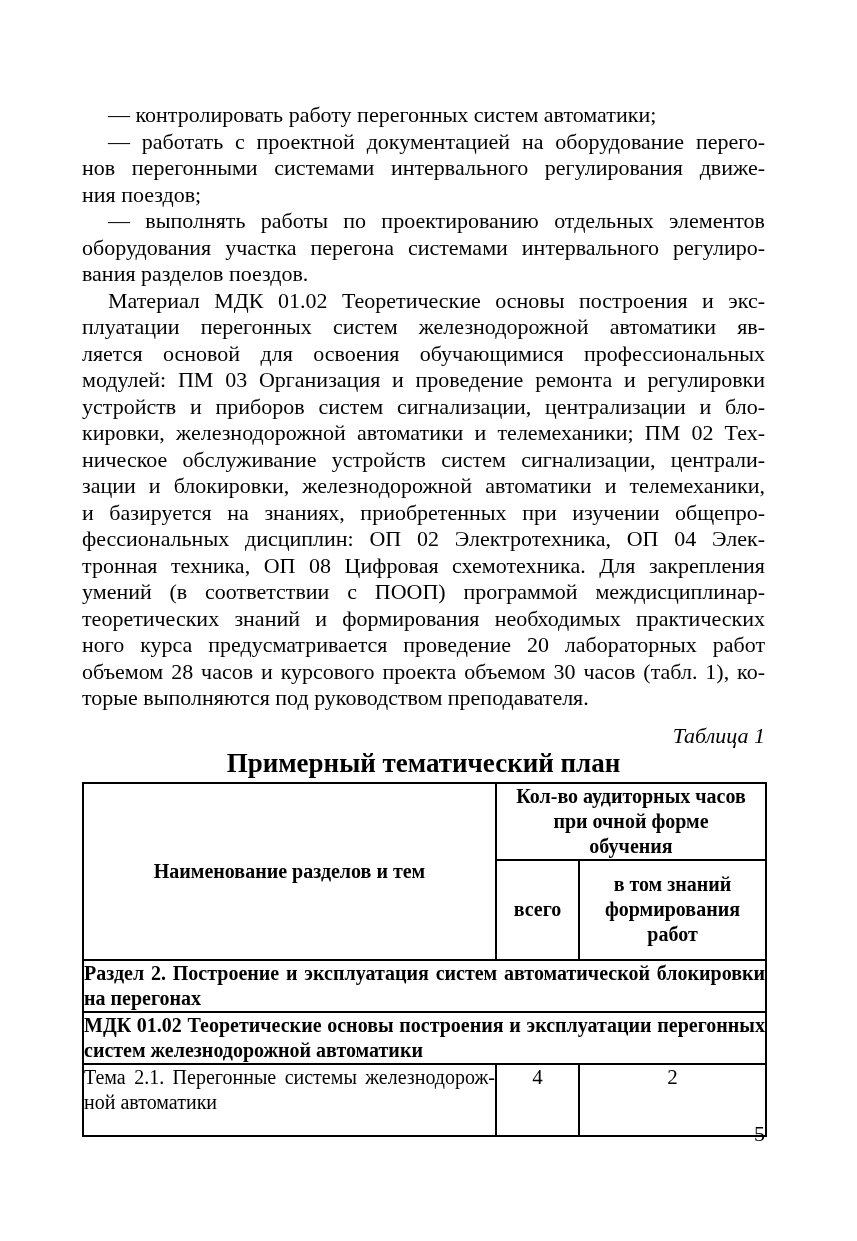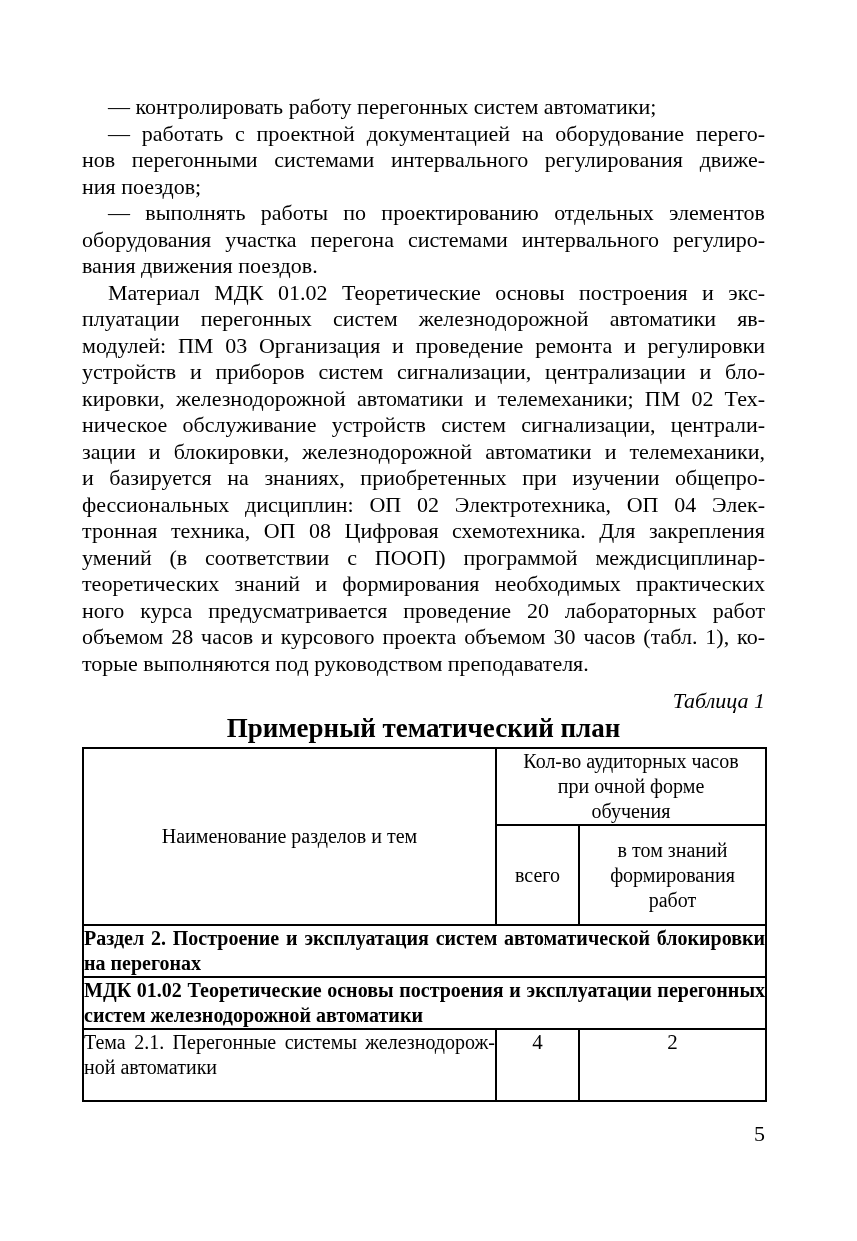--- a/index.html
+++ b/index.html
@@ -12,21 +12,21 @@
     width: 857px;
     height: 1241px;
     background: #ffffff;
     color: #000000;
     font-family: "Liberation Serif", "DejaVu Serif", serif;
     overflow: hidden;
   }
   .content {
     position: absolute;
     left: 82px;
-    top: 94px;
+    top: 102px;
     width: 683px;
   }
   
   .body-text {
     font-size: 22px;
     line-height: 26.5px;
   }
   .line {
     text-align: justify;
     text-align-last: justify;
@@ -60,21 +60,21 @@
     border: 2px solid #000000;
     padding: 0;
   }
   col.c1 { width: 413px; }
   col.c2 { width: 83px; }
   col.c3 { width: 187px; }
 
   tr.hr1 { height: 73px; }
   tr.hr2 { height: 100px; }
   td.hcell {
-    font-weight: normal;
+    font-weight: bold;
     text-align: center;
     vertical-align: middle;
     line-height: 25px;
     padding: 0 4px;
   }
   .hline { text-align: center; }
 
   tr.tr-section { height: 38px; }
   td.section {
     font-weight: bold;
@@ -117,23 +117,24 @@
 <div class="page">
   <div class="content">
 
     <div class="body-text" id="body-text">
         <div class="line pfirst plast">— контролировать работу перегонных систем автоматики;</div>
         <div class="line pfirst">— работать с проектной документацией на оборудование перего-</div>
         <div class="line">нов перегонными системами интервального регулирования движе-</div>
         <div class="line plast">ния поездов;</div>
         <div class="line pfirst">— выполнять работы по проектированию отдельных элементов</div>
         <div class="line">оборудования участка перегона системами интервального регулиро-</div>
-        <div class="line plast">вания движения поездов.</div>
+        <div class="line plast">вания разделов поездов.</div>
         <div class="line pfirst">Материал МДК 01.02 Теоретические основы построения и экс-</div>
         <div class="line">плуатации перегонных систем железнодорожной автоматики яв-</div>
+        <div class="line">ляется основой для освоения обучающимися профессиональных</div>
         <div class="line">модулей: ПМ 03 Организация и проведение ремонта и регулировки</div>
         <div class="line">устройств и приборов систем сигнализации, централизации и бло-</div>
         <div class="line">кировки, железнодорожной автоматики и телемеханики; ПМ 02 Тех-</div>
         <div class="line">ническое обслуживание устройств систем сигнализации, централи-</div>
         <div class="line">зации и блокировки, железнодорожной автоматики и телемеханики,</div>
         <div class="line">и базируется на знаниях, приобретенных при изучении общепро-</div>
         <div class="line">фессиональных дисциплин: ОП 02 Электротехника, ОП 04 Элек-</div>
         <div class="line">тронная техника, ОП 08 Цифровая схемотехника. Для закрепления</div>
         <div class="line">умений (в соответствии с ПООП) программой междисциплинар-</div>
         <div class="line">теоретических знаний и формирования необходимых практических</div>

